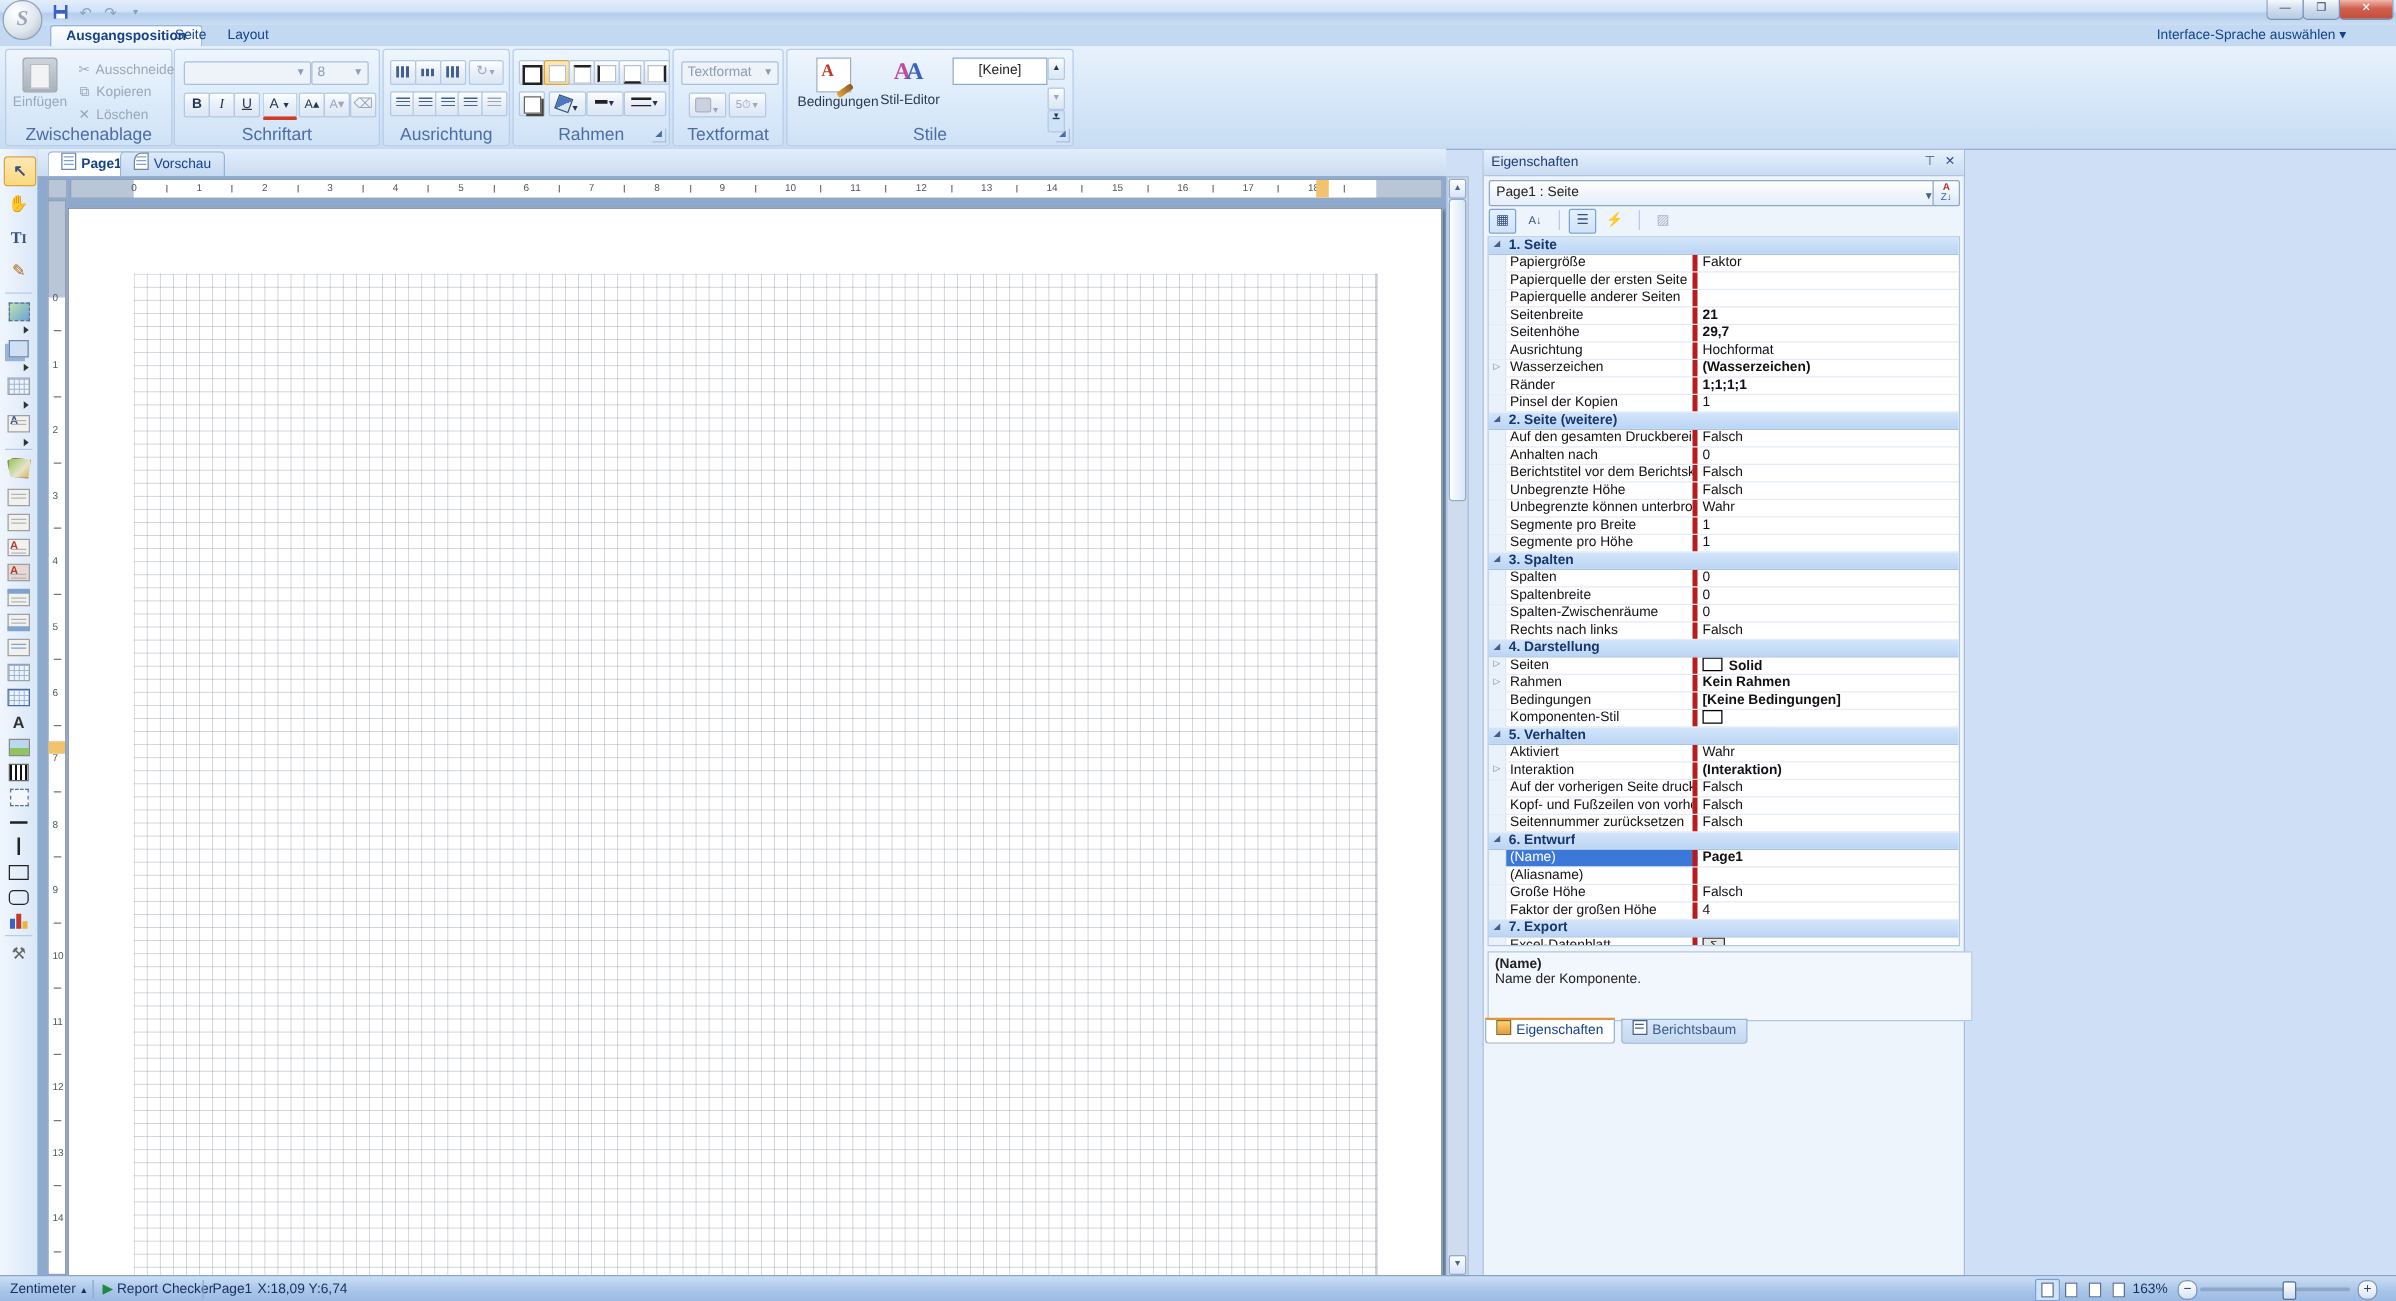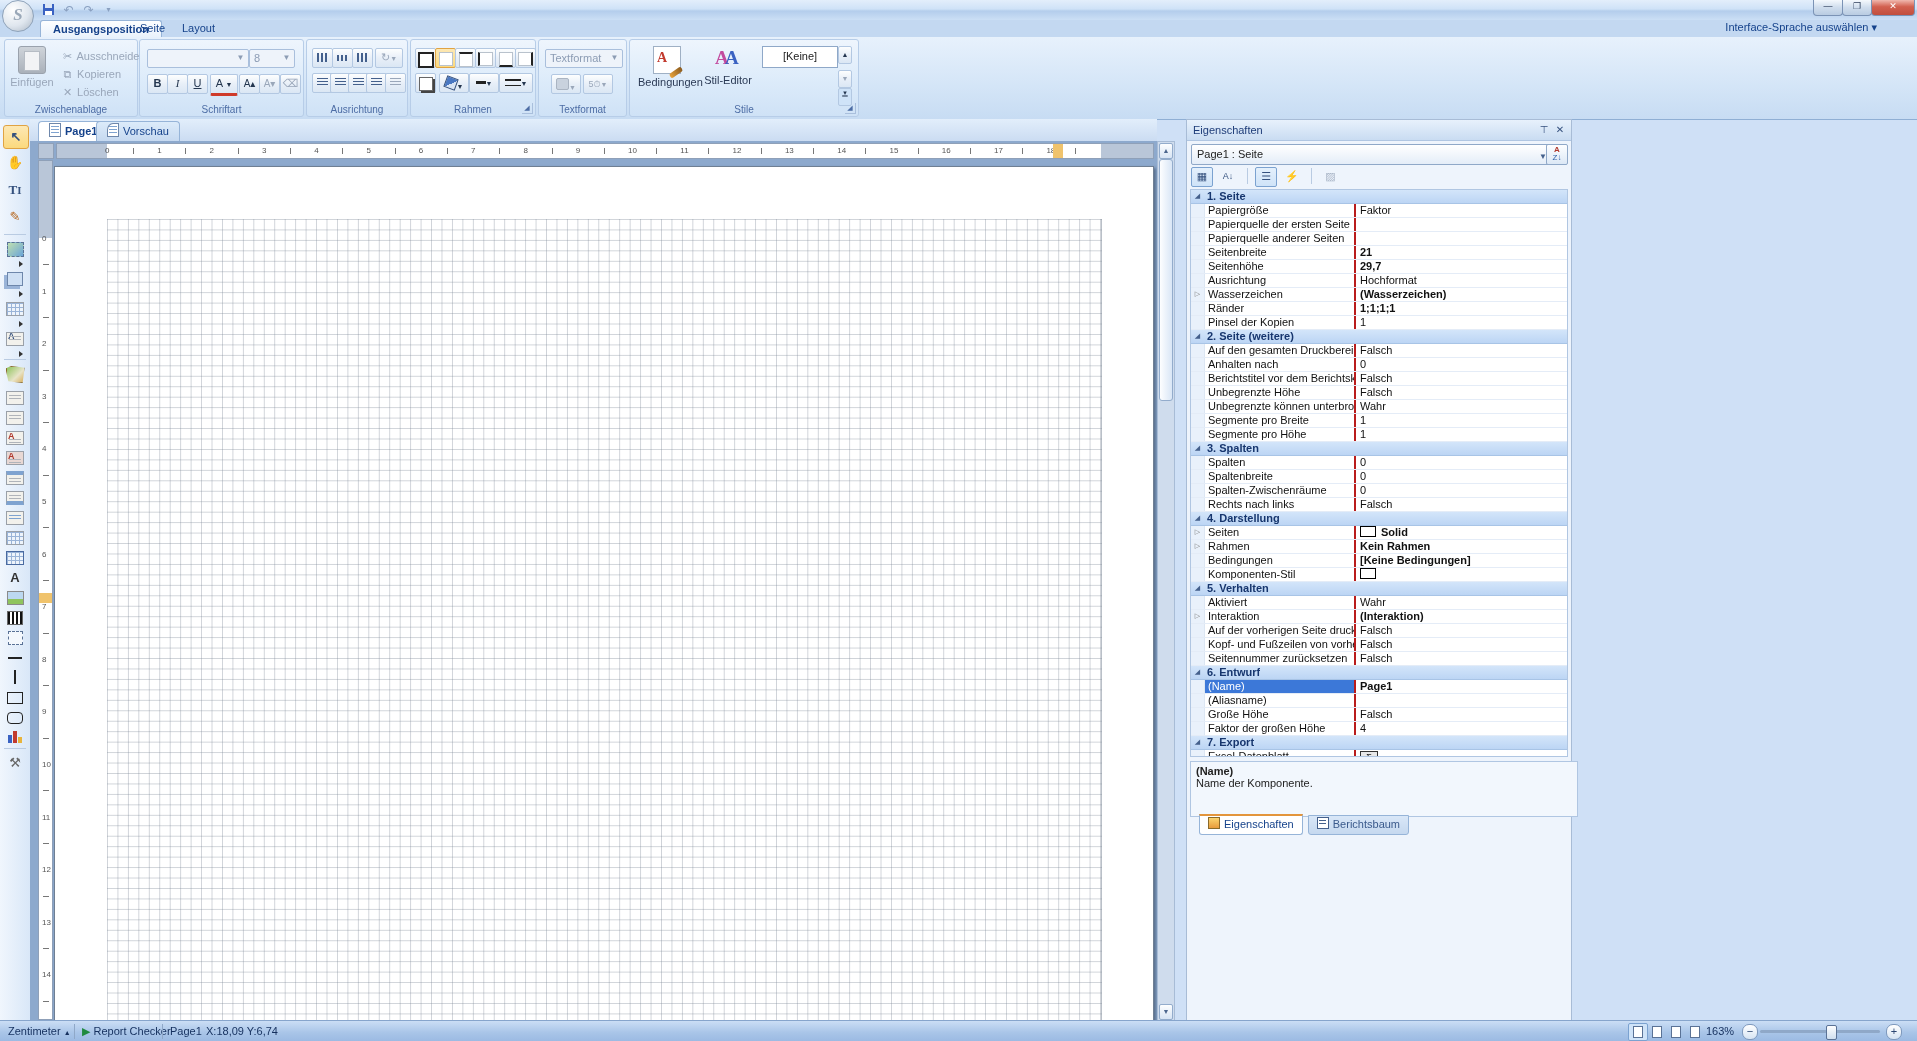--- a/index.html
+++ b/index.html
@@ -27,21 +27,21 @@
   #tabrow{left:0;top:20px;width:1917px;height:17px;background:#c3d8f1;}
   .rtab{top:0;height:17px;padding:0 12px;line-height:17px;color:#15428b;}
   .rtab.active{background:linear-gradient(#fdfeff,#e8f1fb);border:1px solid #96b4d8;border-bottom:none;
     border-radius:3px 3px 0 0;font-weight:bold;}
   #langsel{top:1px;right:40px;color:#15428b;margin-left:32px;}
   
   #ribbon{left:0;top:37px;width:1917px;height:82px;
     background:linear-gradient(#e7f1fc,#d4e5f7 60%,#c7dcf3);border-bottom:1px solid #8fafd4;}
   .rgroup{top:2px;height:76px;border:1px solid #b7cde8;border-radius:3px;
     background:linear-gradient(#eef5fd,#dcebfa 55%,#cfe2f6);}
-  .rgl{position:absolute;left:0;right:0;bottom:1px;text-align:center;color:#4d6da5;font-size:10px;}
+  .rgl{position:absolute;left:0;right:0;bottom:1px;text-align:center;color:#4d6da5;font-size:14px;}
   .bigbtn{position:absolute;top:3px;width:50px;height:58px;text-align:center;border-radius:3px;color:#2b3a55;}
   .bigbtn .bi{display:block;margin:3px auto 2px auto;width:26px;height:26px;}
   .smallbtn{position:absolute;height:16px;line-height:16px;color:#9aa7ba;white-space:nowrap;}
   .smallbtn .gi{display:inline-block;width:13px;text-align:center;color:#9aa7ba;}
   .combo{position:absolute;height:17px;border:1px solid #a9bfdc;background:#eef3fa;border-radius:2px;
     color:#8c9cb4;line-height:16px;padding-left:4px;}
   .combo .arr{position:absolute;right:1px;top:1px;width:13px;height:13px;color:#8c9cb4;
     text-align:center;font-size:8px;line-height:13px;}
   .tbtn{position:absolute;width:19px;height:18px;border:1px solid #b3c8e2;border-radius:2px;
     background:linear-gradient(#fdfefe,#e8eff8 50%,#dbe7f4);text-align:center;line-height:17px;color:#24364f;}
@@ -117,35 +117,35 @@
     border:1px solid transparent;border-radius:2px;color:#35517e;vertical-align:top;margin-right:1px;}
   .ptb.pressed{border-color:#7ba2d0;background:linear-gradient(#e4f0fc,#cfe3f8);}
   .ptb.gray{color:#a6b2c4;}
   .ptsep{display:inline-block;width:1px;height:16px;background:#b9cbe2;margin:1px 4px;vertical-align:top;}
   #pgrid{position:absolute;left:3px;top:69px;width:376px;height:566px;background:#fff;
     border:1px solid #b0c6e2;overflow:hidden;}
   .prow{position:relative;height:13px;line-height:13px;border-bottom:1px solid #e4ecf7;
     white-space:nowrap;display:flex;}
   .prow .gut{width:13px;background:#e9f1fb;border-right:1px solid #dce6f3;flex:none;
     font-size:7px;color:#777;text-align:center;line-height:12px;}
-  .prow .nm{width:146px;flex:none;padding-left:3px;overflow:hidden;color:#111;border-right:2px solid #b91c1c;}
+  .prow .nm{width:146px;flex:none;padding-left:3px;overflow:hidden;color:#111;border-right:4px solid #b91c1c;}
   .prow .vl{flex:1;padding-left:4px;overflow:hidden;color:#111;}
   .prow.sechead{background:linear-gradient(#d3e5fa,#bcd5f4);border-bottom:1px solid #a8c4e6;}
   .prow.sechead .nm{font-weight:bold;color:#17366e;width:auto;border:none;}
   .prow.sechead .gut{background:transparent;border:none;color:#44608c;}
   .prow .nm.sel{background:#3c78d8;color:#fff;}
   .prow .vl b{font-weight:bold;}
   .swatch{display:inline-block;width:14px;height:9px;border:1px solid #000;background:#fff;
     vertical-align:-1px;margin-right:5px;}
   .sigma{display:inline-block;width:16px;height:11px;border:1px solid #333;background:#e8e8e8;
     font-size:9px;line-height:10px;text-align:center;color:#222;}
   #pdesc{position:absolute;left:3px;top:641px;width:376px;height:48px;background:#f2f7fd;
     border:1px solid #b0c6e2;padding:3px 5px;color:#222;}
   #pdesc .t{font-weight:bold;}
-  #ptabs{position:absolute;left:12px;top:694px;height:20px;}
+  #ptabs{position:absolute;left:1px;top:694px;height:20px;}
   .ptab{display:inline-block;height:18px;border:1px solid #96b4d8;border-top:2px solid #e3953c;
     background:#fff;border-radius:0 0 3px 3px;padding:0 8px;line-height:16px;color:#15428b;margin-right:2px;}
   .ptab.inactive{background:linear-gradient(#d9e7f8,#c5d8ef);border-top:1px solid #96b4d8;color:#3a5a8c;}
   .ptico{display:inline-block;width:10px;height:10px;margin-right:4px;vertical-align:-1px;
     background:linear-gradient(#fbd46e,#e89b3c);border:1px solid #8a6a2a;}
   .ptico.tree{background:#fff;border:1px solid #44608c;position:relative;}
   .ptico.tree i{position:absolute;left:1px;top:2px;width:7px;height:1px;background:#44608c;box-shadow:0 3px #44608c;}
   
   #statusbar{left:0;top:1020px;width:1917px;height:21px;
     background:linear-gradient(#cbdef5,#a9c5e8 55%,#9ab9e2);border-top:1px solid #87a5cc;

